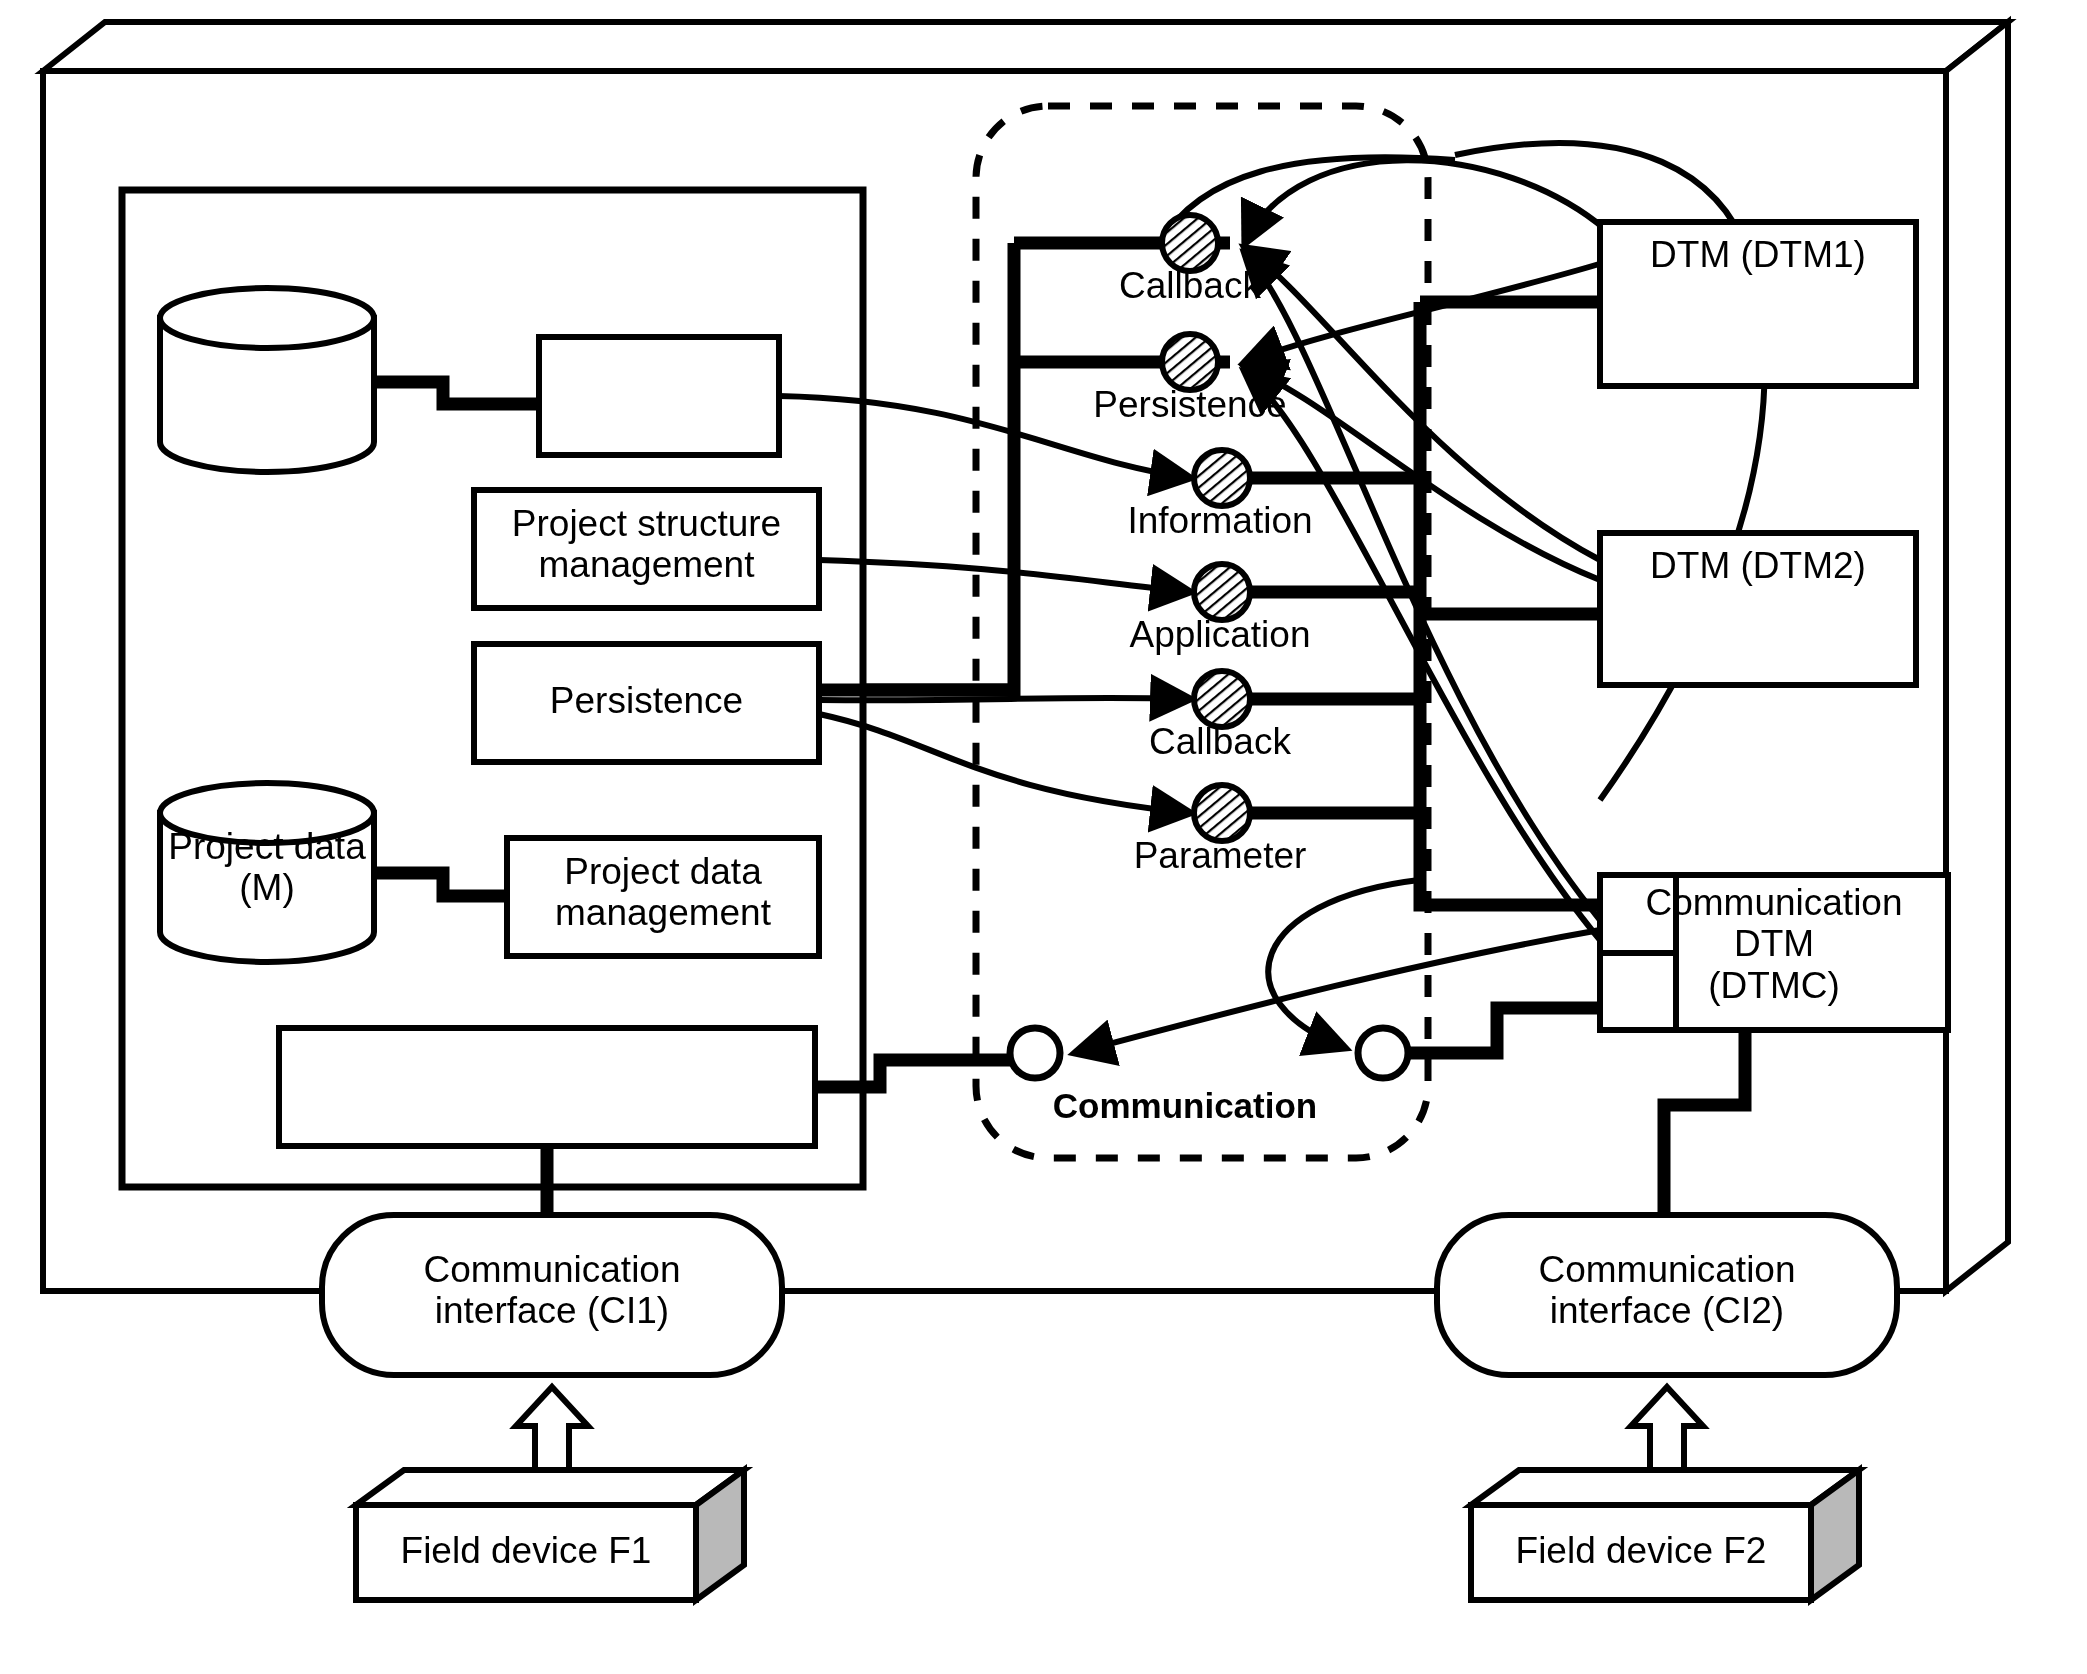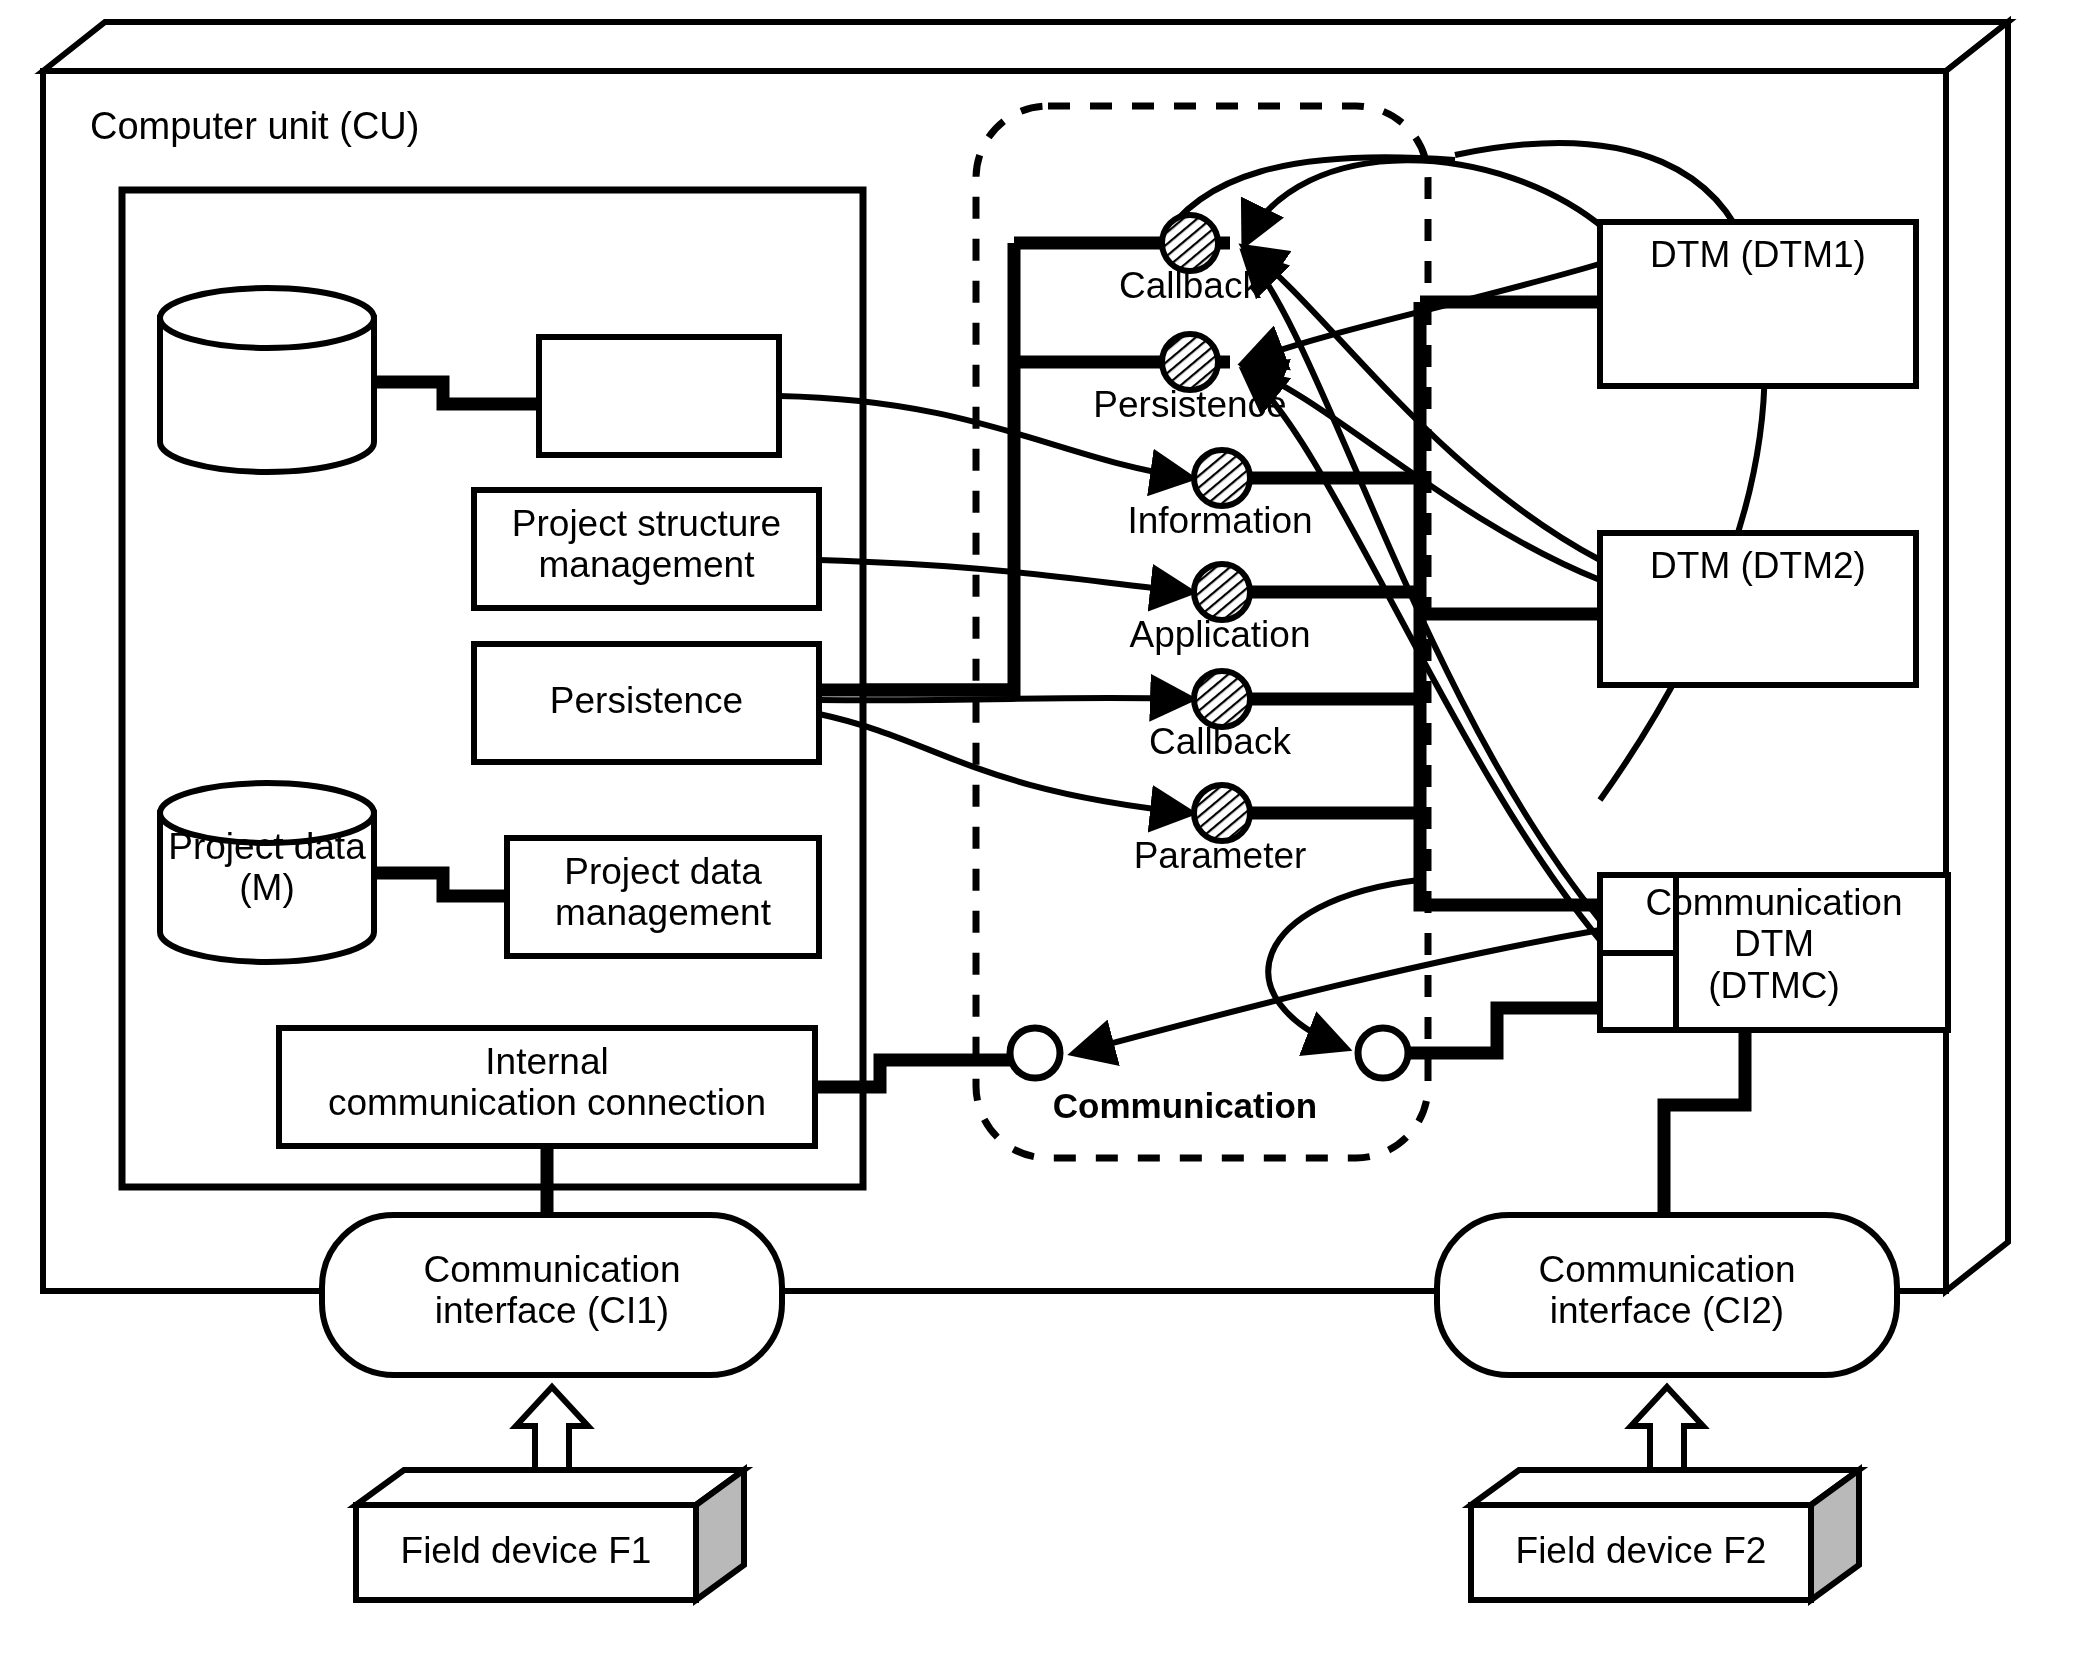--- a/index.html
+++ b/index.html
@@ -159,34 +159,31 @@
       <path d="M696,1505 L744,1470 L744,1565 L696,1600 Z" fill="#b9b9b9" stroke="#000" stroke-width="6"></path>
       <rect x="356" y="1505" width="340" height="95" fill="#ffffff" stroke="#000" stroke-width="6"></rect>
     </g>
     <g>
       <path d="M1471,1505 L1519,1470 L1859,1470 L1811,1505 Z" fill="#ffffff" stroke="#000" stroke-width="6"></path>
       <path d="M1811,1505 L1859,1470 L1859,1565 L1811,1600 Z" fill="#b9b9b9" stroke="#000" stroke-width="6"></path>
       <rect x="1471" y="1505" width="340" height="95" fill="#ffffff" stroke="#000" stroke-width="6"></rect>
     </g>
   </svg>
 
-  <div class="lbl lbl-left t-title" style="left:90px; top:105px; width:500px;">Computer unit (CU)</div>
 
 
 
   <div class="lbl t-box" style="left:150px; top:826px; width:234px;">Project data
 (M)</div>
 
   <div class="lbl t-box" style="left:474px; top:503px; width:345px;">Project structure
 management</div>
   <div class="lbl t-box" style="left:474px; top:680px; width:345px;">Persistence</div>
   <div class="lbl t-box" style="left:507px; top:851px; width:312px;">Project data
 management</div>
-  <div class="lbl t-box" style="left:279px; top:1041px; width:536px;">Internal
-communication connection</div>
 
   <div class="lbl t-iface" style="left:1030px; top:265px; width:320px;">Callback</div>
   <div class="lbl t-iface" style="left:1030px; top:384px; width:320px;">Persistence</div>
   <div class="lbl t-iface" style="left:1060px; top:500px; width:320px;">Information</div>
   <div class="lbl t-iface" style="left:1060px; top:614px; width:320px;">Application</div>
   <div class="lbl t-iface" style="left:1060px; top:721px; width:320px;">Callback</div>
   <div class="lbl t-iface" style="left:1060px; top:835px; width:320px;">Parameter</div>
   <div class="lbl t-bold" style="left:1020px; top:1086px; width:330px;">Communication</div>
 
   <div class="lbl t-box" style="left:1600px; top:234px; width:316px;">DTM (DTM1)</div>

